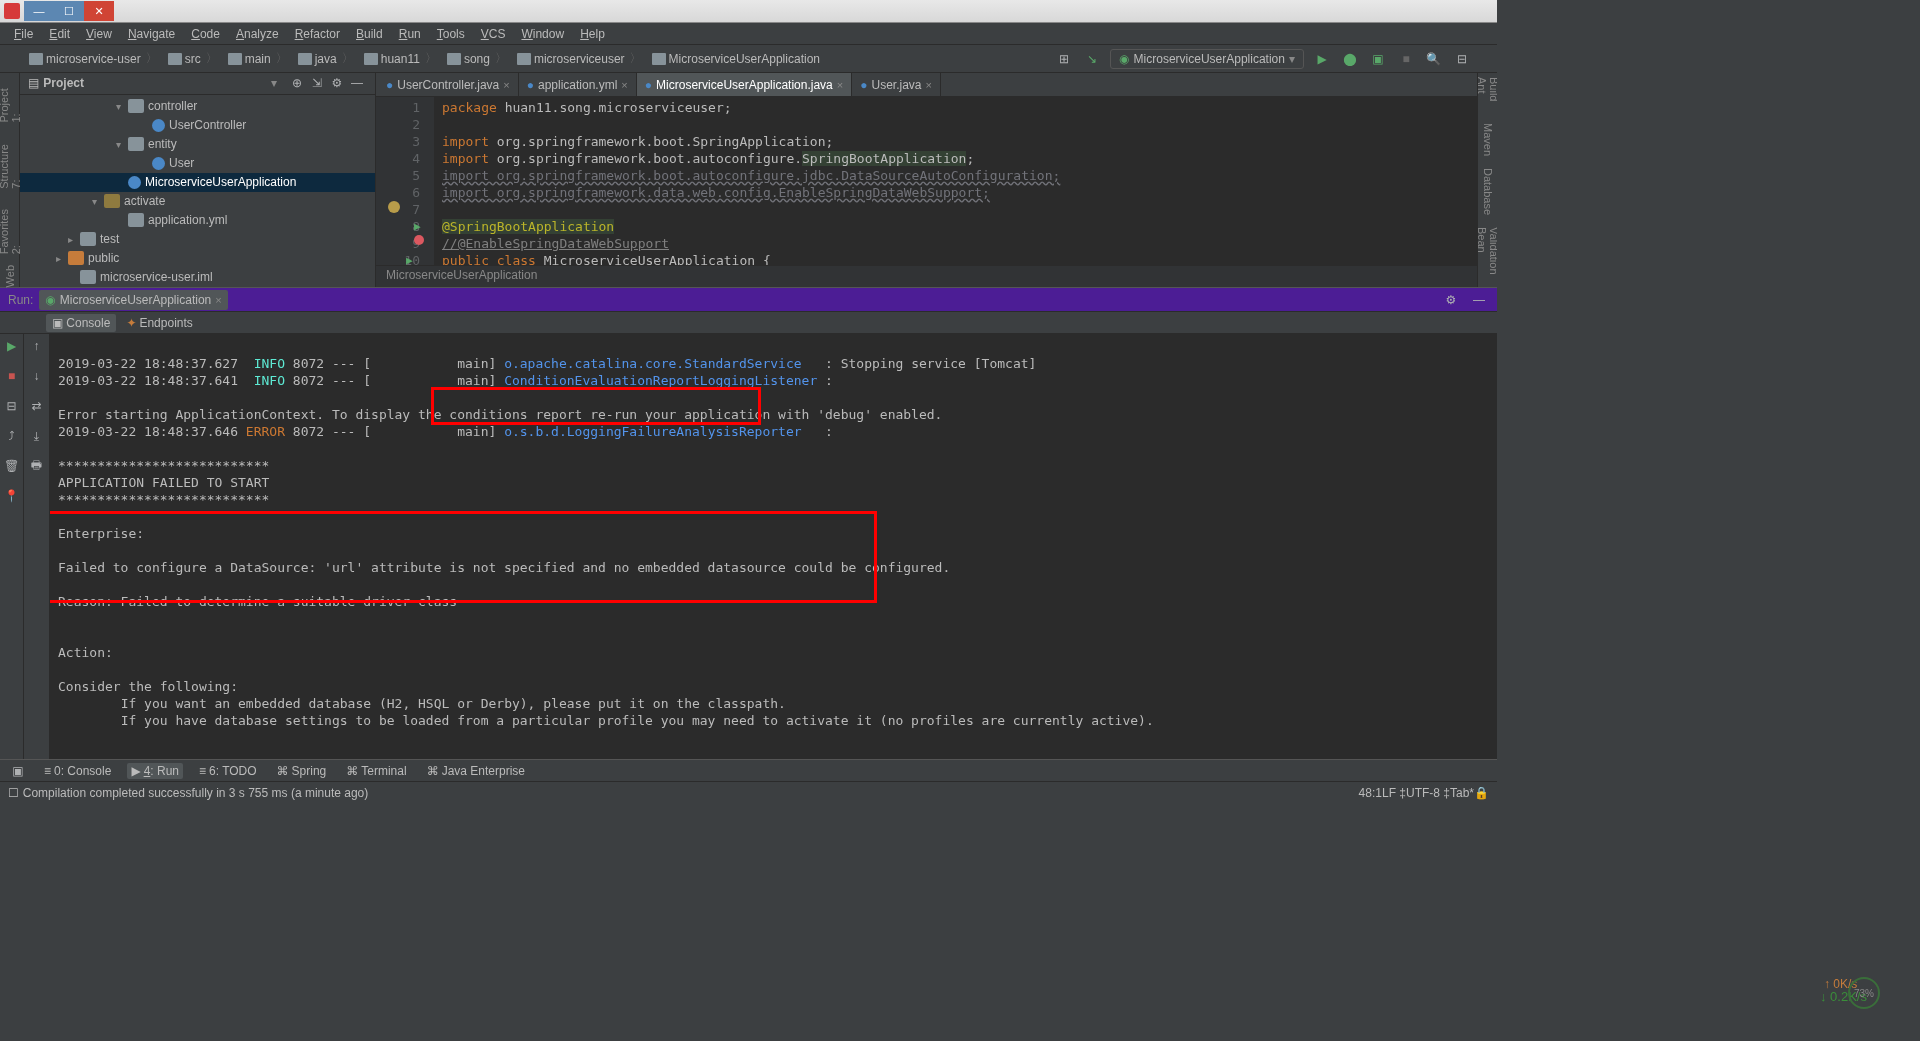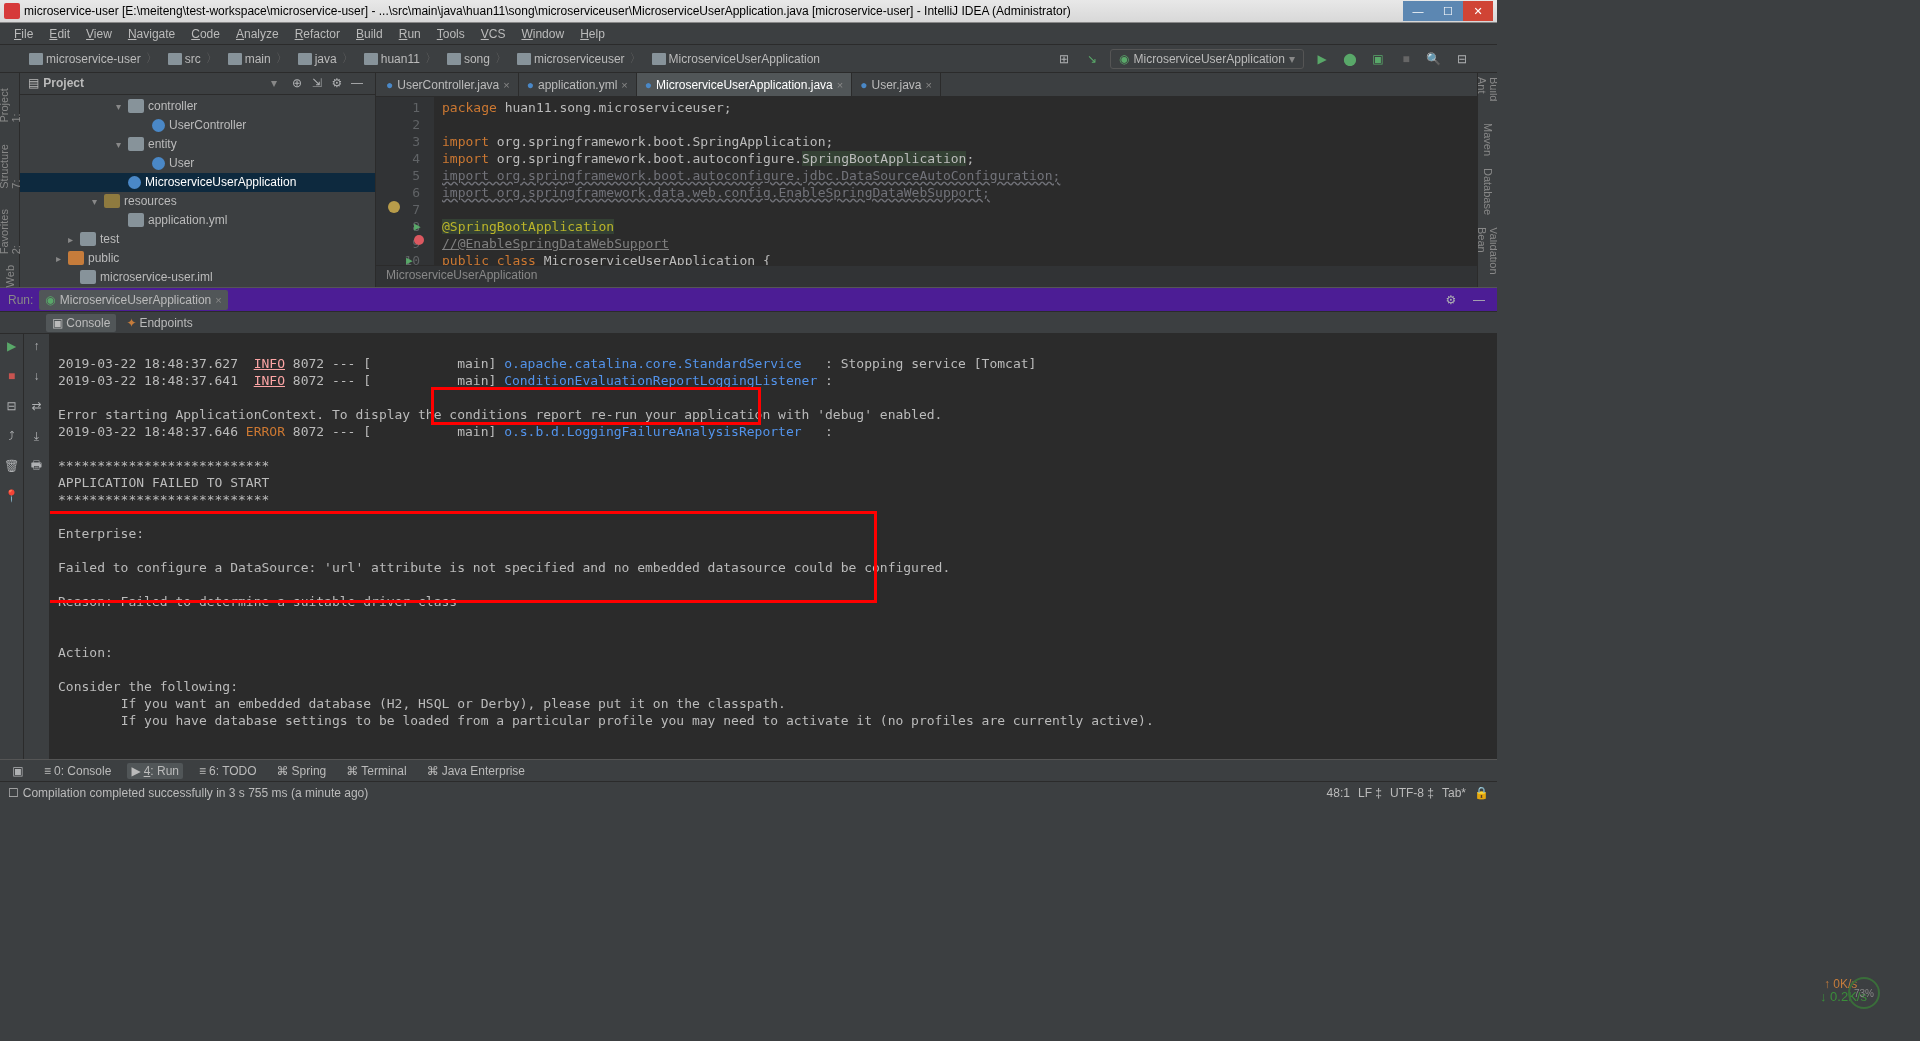--- a/index.html
+++ b/index.html
@@ -78,48 +78,47 @@
 .run-header .label { margin-right: 6px; color: #888; }
 .run-tab { display: flex; align-items: center; gap: 4px; padding: 0 6px; background: #515658; height: 20px; border-radius: 2px; }
 .run-subtabs { height: 22px; background: #3c3f41; display: flex; align-items: center; padding-left: 46px; border-bottom: 1px solid #2b2b2b; gap: 4px; }
 .subtab { display: flex; align-items: center; gap: 3px; padding: 2px 6px; }
 .subtab.active { background: #515658; border-radius: 2px; }
 
 .run-body { flex: 1; display: flex; overflow: hidden; }
 .run-leftgutter { width: 24px; background: #3c3f41; display: flex; flex-direction: column; align-items: center; padding-top: 2px; gap: 10px; border-right: 1px solid #2b2b2b; }
 .run-leftgutter2 { width: 26px; background: #3c3f41; display: flex; flex-direction: column; align-items: center; padding-top: 2px; gap: 10px; border-right: 1px solid #2b2b2b; }
 .console { flex: 1; padding: 4px 8px; font-family: Consolas, monospace; font-size: 13px; line-height: 17px; color: #bbbbbb; white-space: pre; position: relative; overflow: hidden; }
-.log-info { color: #fca5a5; text-decoration: underline; }
+.log-info { color: #5eead4; }
 .log-error { color: #cc7832; }
 .log-link { color: #5394ec; }
 .red-box1 { position: absolute; border: 3px solid #ff0000; left: 381px; top: 53px; width: 330px; height: 38px; }
 .red-box2 { position: absolute; border: 3px solid #ff0000; left: -6px; top: 177px; width: 833px; height: 92px; }
 
 
 .bottom-tabs { height: 22px; background: #3c3f41; display: flex; align-items: center; padding: 0 8px; border-top: 1px solid #555; gap: 12px; }
 .bot-tab { display: flex; align-items: center; gap: 3px; color: #bbbbbb; padding: 0 4px; }
 .bot-tab.sel { background: #515658; border-radius: 2px; padding: 1px 4px; }
 
 .statusbar { height: 22px; background: #3c3f41; display: flex; align-items: center; padding: 0 8px; border-top: 1px solid #2b2b2b; color: #bbbbbb; }
 .statusbar .left { flex: 1; display: flex; align-items: center; gap: 4px; }
-.statusbar .right { display: flex; align-items: center; gap: 8px; }
+.statusbar .right { display: flex; align-items: center; gap: 0; }
 
 
 .battery-widget { position: absolute; right: 40px; bottom: 30px; width: 60px; height: 36px; }
 .battery-circle { width: 32px; height: 32px; border: 2px solid #3a6e3a; border-radius: 50%; color: #888; font-size: 10px; display: flex; align-items: center; justify-content: center; position: absolute; right: 0; top: 2px; }
 .battery-up { position: absolute; left: 4px; top: 2px; color: #c67c3b; font-size: 12px; }
 .battery-dn { position: absolute; left: 0; top: 14px; color: #3a8e3a; font-size: 13px; }
 .run-headicons { margin-left: auto; display:flex; gap:8px; }
 </style>
 </head>
 <body>
 
 <div class="titlebar">
   <div class="titlebar-icon"></div>
-  <div class="titlebar-text">microservice-user [E:\meiteng\test-workspace\microservice-user] - ...\src\main\java\huan11\song\microserviceuser\MicroserviceUserApplication.java [microservice-user] - IntelliJ IDEA (Administrator)</div>
   <div class="win-btns">
     <div class="win-btn win-min">—</div>
     <div class="win-btn win-max">☐</div>
     <div class="win-btn win-close">✕</div>
   </div>
 </div>
 
 <div class="menubar" id="menubar">
     <span class="menu-item"><u>F</u>ile</span>
     <span class="menu-item"><u>E</u>dit</span>
@@ -210,21 +209,21 @@
         <div class="tree-row selected">
           <span class="tree-indent" style="width:88px"></span>
           <span class="tree-arrow"></span>
           <span class="tree-icon cls"></span>
           <span>MicroserviceUserApplication</span>
         </div>
         <div class="tree-row">
           <span class="tree-indent" style="width:64px"></span>
           <span class="tree-arrow">▾</span>
           <span class="tree-icon resources"></span>
-          <span>resources</span>
+          <span>activate</span>
         </div>
         <div class="tree-row">
           <span class="tree-indent" style="width:88px"></span>
           <span class="tree-arrow"></span>
           <span class="tree-icon folder"></span>
           <span>application.yml</span>
         </div>
         <div class="tree-row">
           <span class="tree-indent" style="width:40px"></span>
           <span class="tree-arrow">▸</span>

